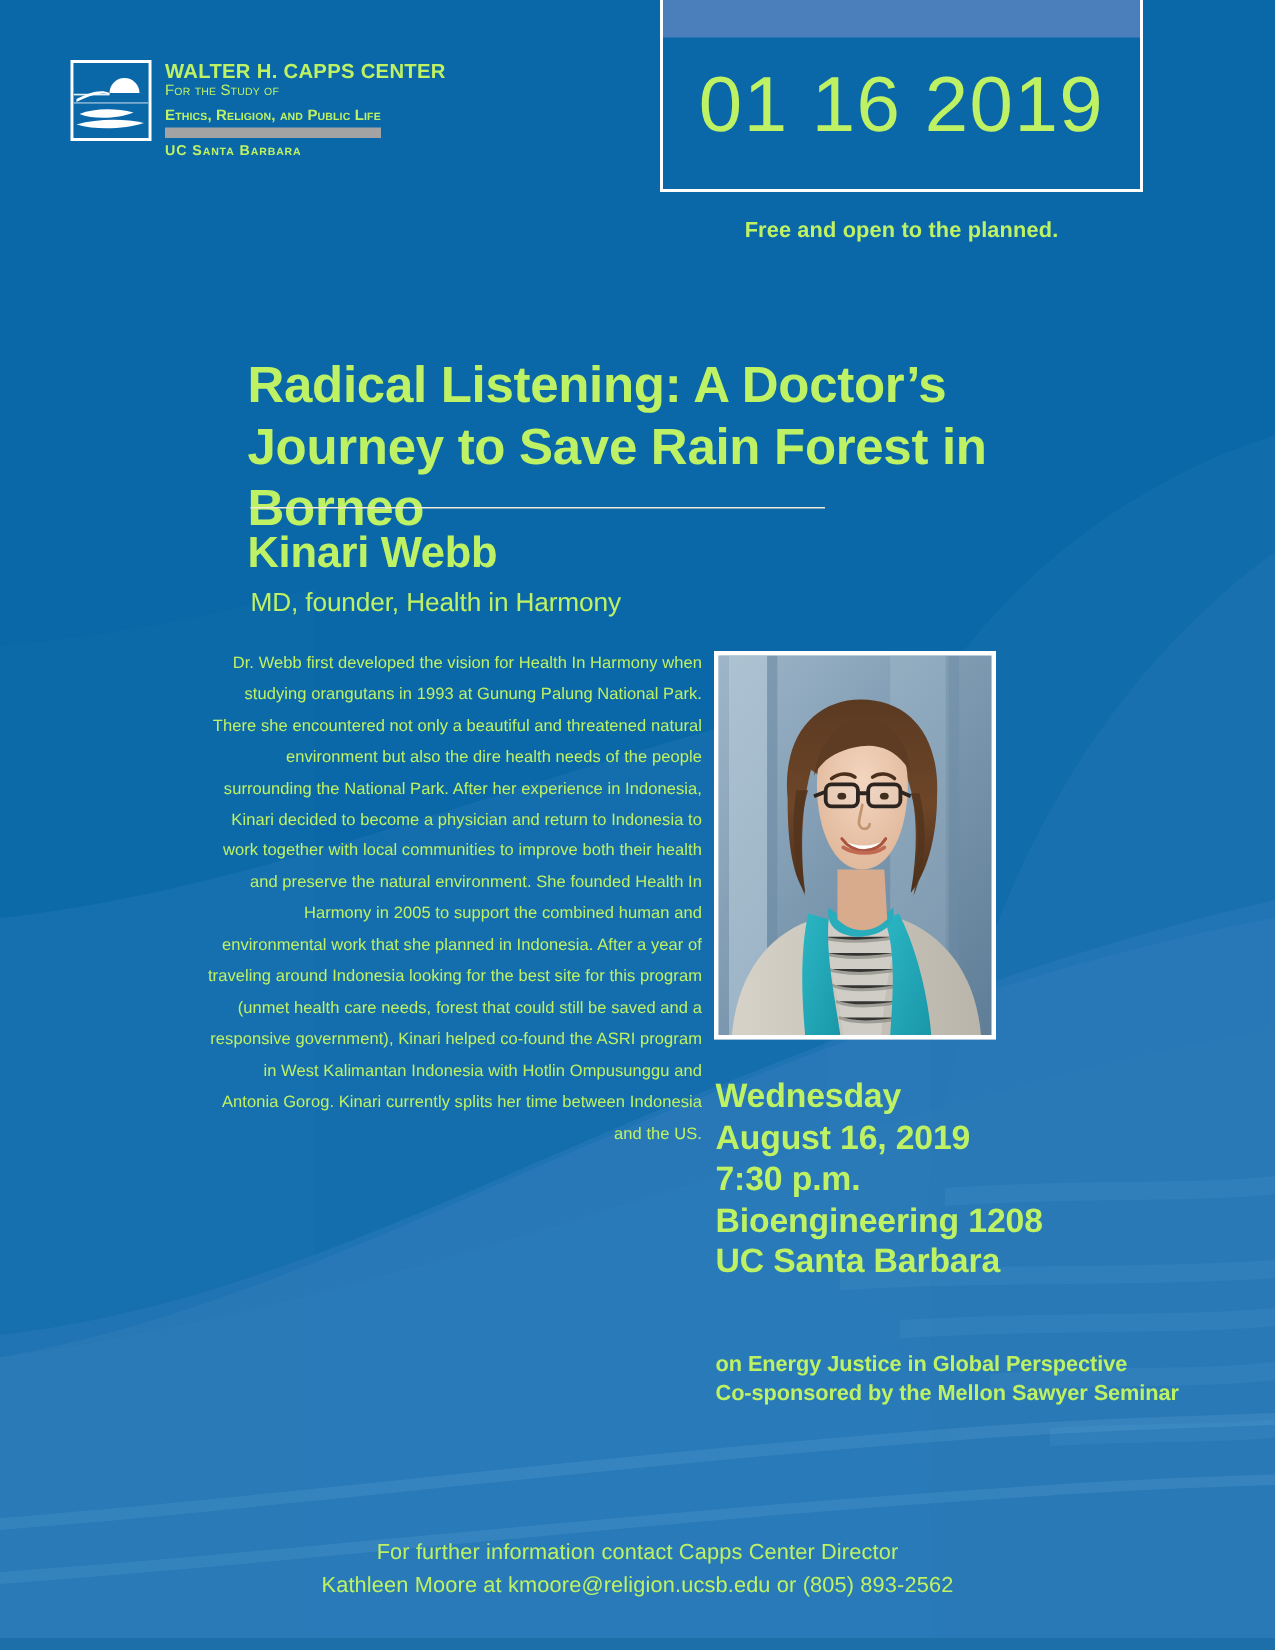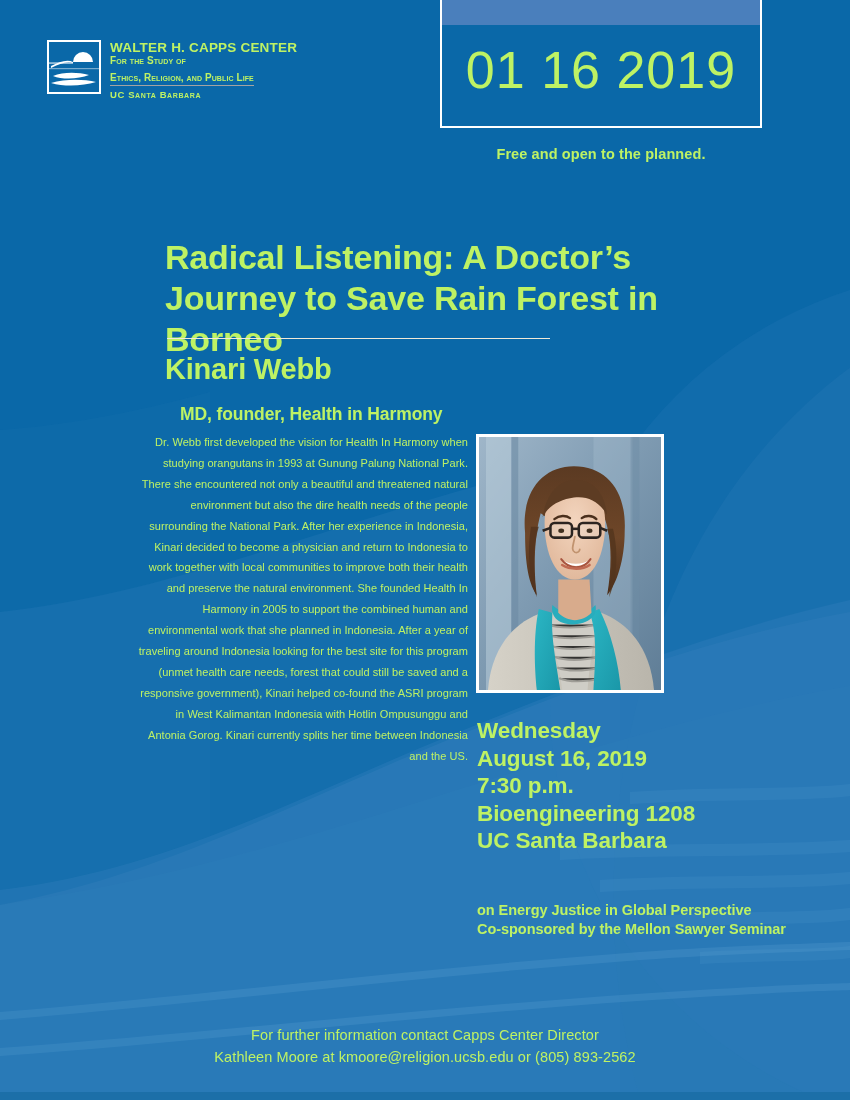--- a/index.html
+++ b/index.html
@@ -65,30 +65,30 @@
     letter-spacing: 0.2px;
     line-height: 14px;
     white-space: nowrap;
   }
   .logo-line2 {
     font-size: 10px;
     line-height: 11.5px;
     letter-spacing: 0.1px;
     white-space: nowrap;
     font-variant: small-caps;
-    font-weight: bold;
+    font-weight: normal;
   }
   .logo-line3 {
     font-size: 10px;
     line-height: 11.5px;
     letter-spacing: 0.1px;
     white-space: nowrap;
     font-variant: small-caps;
     font-weight: bold;
-    border-bottom: 1px solid #a3a3a3;
+    border-bottom: 7px solid #a3a3a3;
     padding-bottom: 2px;
     display: inline-block;
   }
   .logo-line4 {
     font-size: 9.5px;
     font-weight: bold;
     letter-spacing: 0.6px;
     line-height: 12px;
     margin-top: 3px;
     white-space: nowrap;
@@ -168,22 +168,22 @@
     font-weight: bold;
     margin: 0;
     letter-spacing: -0.2px;
   }
   .speaker-title {
     position: absolute;
     left: 165px;
     top: 389px;
     font-size: 17.5px;
     line-height: 21px;
-    font-weight: bold;
-    margin: 15px;
+    font-weight: normal;
+    margin: 2px;
     letter-spacing: -0.1px;
   }
 
   
   .bio {
     position: absolute;
     left: 138px;
     top: 432px;
     width: 330px;
     text-align: right;

